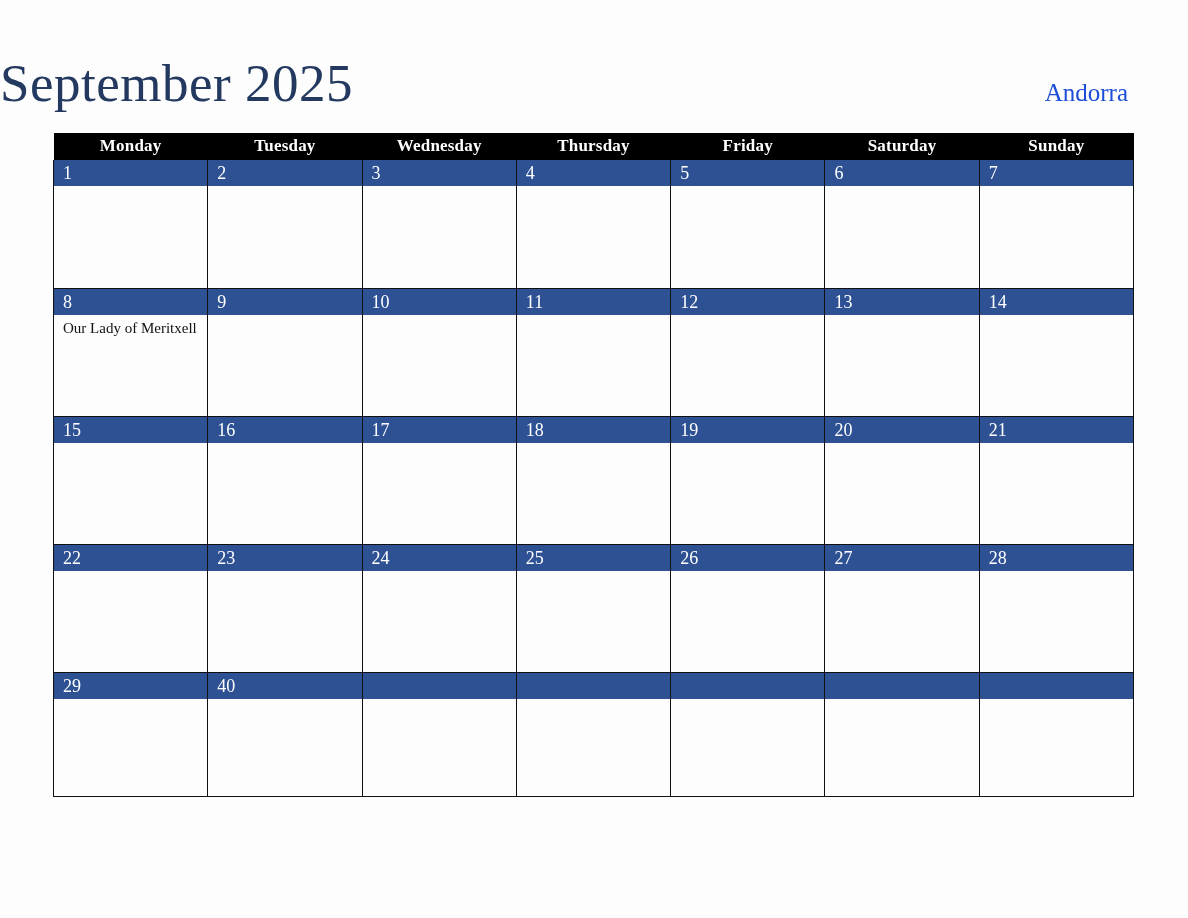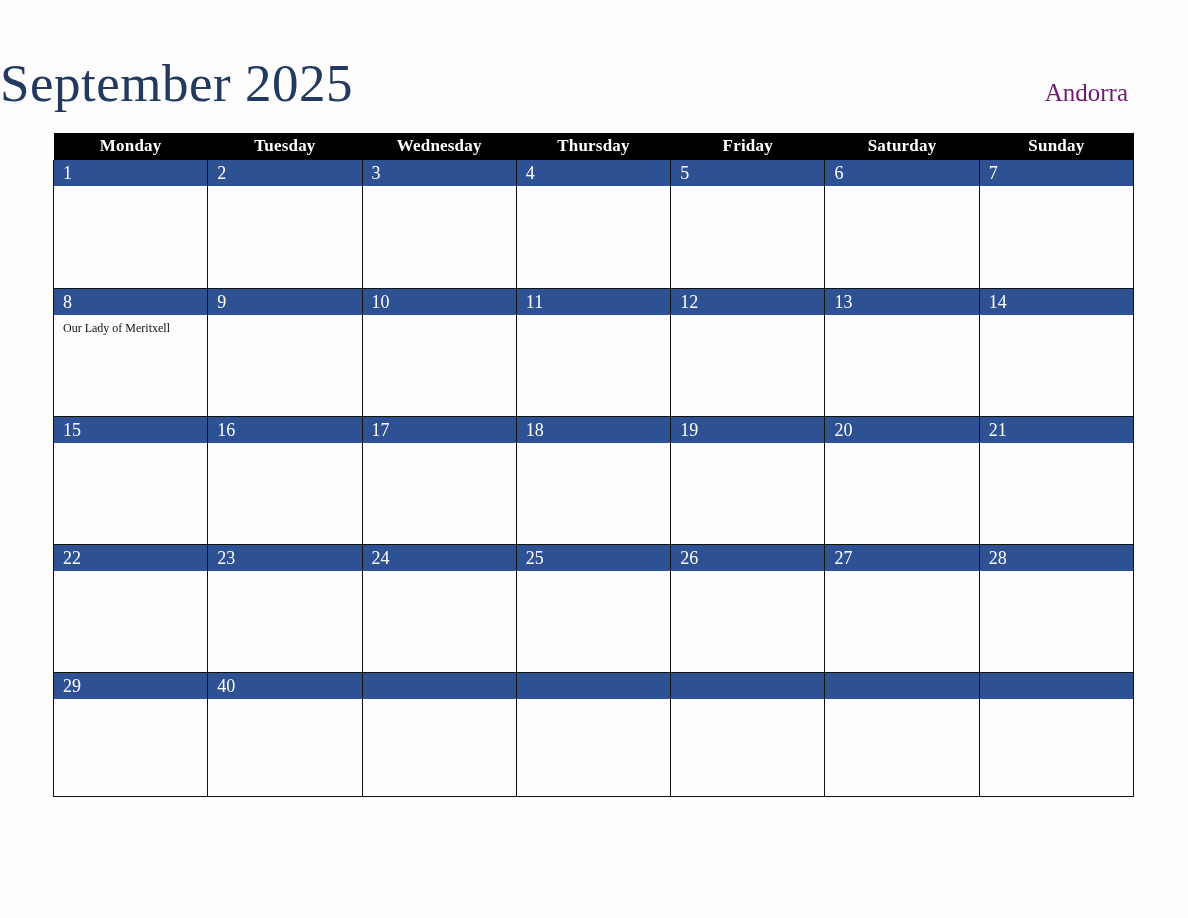--- a/index.html
+++ b/index.html
@@ -80,21 +80,21 @@
     font-weight: normal;
     letter-spacing: 0.5px;
   }
 
   .country {
     position: absolute;
     right: 60px;
     top: 78px;
     font-size: 25px;
     line-height: 30px;
-    color: #701a75;
+    color: #1d4ed8;
     white-space: nowrap;
   }
 
   
   .calendar {
     position: absolute;
     left: 53px;
     top: 133px;
     width: 1081px;
     border-collapse: collapse;
@@ -136,21 +136,21 @@
     font-size: 18px;
     line-height: 26px;
     padding-left: 9px;
     white-space: nowrap;
   }
 
   .events {
     padding: 6px 8px 0 9px;
   }
   .event {
-    font-size: 12px;
+    font-size: 15px;
     line-height: 14.5px;
     color: #111111;
   }
 </style>
 </head>
 <body>
 
 <div class="page">
 
   <div class="top-bar">

